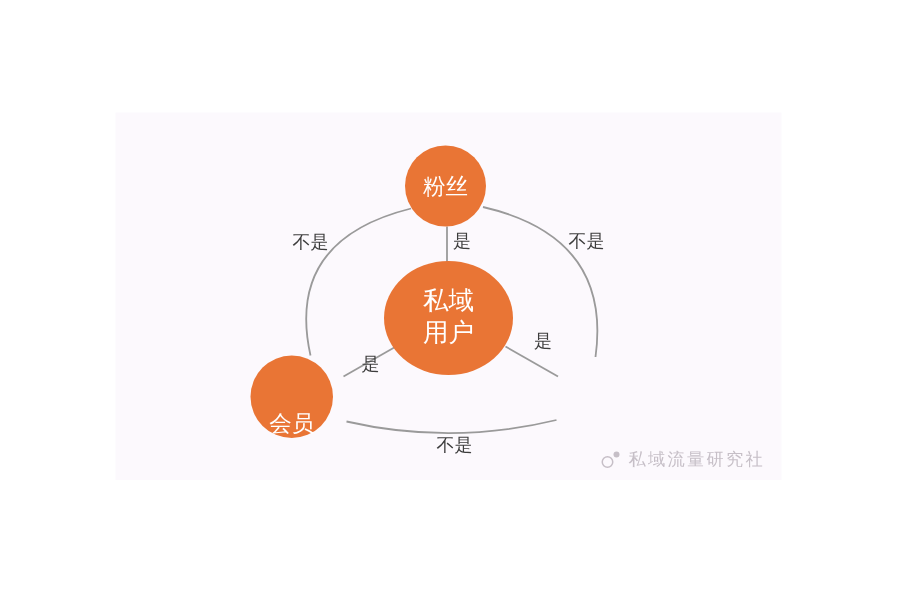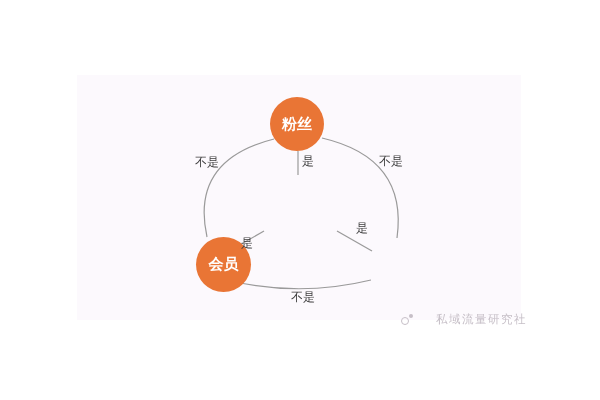--- a/index.html
+++ b/index.html
@@ -11,38 +11,38 @@
     position:absolute;left:77px;top:75px;width:444px;height:245px;
     background:var(--panel-bg,#fcf9fd);
   }
   svg.links{position:absolute;left:0;top:0;width:600px;height:400px;}
   .link{fill:none;stroke:var(--line,#9a9a9a);stroke-width:1.2;}
   .node{
     position:absolute;border-radius:50%;
     background:var(--node-fill,#e97535);
     color:var(--node-text,#ffffff);
     display:flex;align-items:center;justify-content:center;
-    font-weight:bold;text-align:center;
+    font-weight:normal;text-align:center;
   }
   .node-top{left:270px;top:97px;width:54px;height:54px;font-size:15px;}
   .node-center{left:256px;top:174px;width:86px;height:76px;font-size:17px;line-height:1.25;}
-  .node-left{left:196px;top:237px;width:55px;height:55px;font-size:15px;}
+  .node-left{left:167px;top:237px;width:55px;height:55px;font-size:15px;align-items:flex-end;}
   .node-right{left:369px;top:236px;width:56px;height:56px;font-size:15px;}
   .edge-label{
     position:absolute;font-size:12px;color:var(--label-text,#3d3d3d);
     transform:translate(-50%,-50%);white-space:nowrap;
   }
   .lbl-yes-top{left:308px;top:161px;}
   .lbl-yes-left{left:247px;top:243px;}
   .lbl-yes-right{left:362px;top:228px;}
   .lbl-no-left{left:207px;top:162px;}
   .lbl-no-right{left:391px;top:161px;}
   .lbl-no-bottom{left:303px;top:297px;}
   .watermark{
-    position:absolute;left:401px;top:312px;display:flex;align-items:center;gap:22px;
+    position:absolute;left:401px;top:299px;display:flex;align-items:center;gap:5px;
     color:#c6bfc7;font-size:11.5px;letter-spacing:1.5px;filter:blur(.4px);
   }
   .wm-icon{
     position:relative;width:13px;height:11px;flex:0 0 auto;
   }
   .wm-icon::before{
     content:"";position:absolute;left:0;top:3px;width:8px;height:8px;border-radius:50%;
     border:1.5px solid #c6bfc7;box-sizing:border-box;
   }
   .wm-icon::after{
@@ -63,20 +63,26 @@
     <path class="link" d="M337,231 L372,251"></path>
     <path class="link" d="M274,139 Q190,160 207,237"></path>
     <path class="link" d="M322,138 Q408,158 397,238"></path>
     <path class="link" d="M231,281 Q301,297 371,280"></path>
   </svg>
 
   <div class="node node-top">
     <span>粉丝</span>
   </div>
 
+  <div class="node node-center">
+    <span>
+      <span>私域</span><br>
+      <span>用户</span>
+    </span>
+  </div>
 
   <div class="node node-left">
     <span>会员</span>
   </div>
 
 
   <div class="edge-label lbl-yes-top">是</div>
   <div class="edge-label lbl-yes-left">是</div>
   <div class="edge-label lbl-yes-right">是</div>
   <div class="edge-label lbl-no-left">不是</div>

